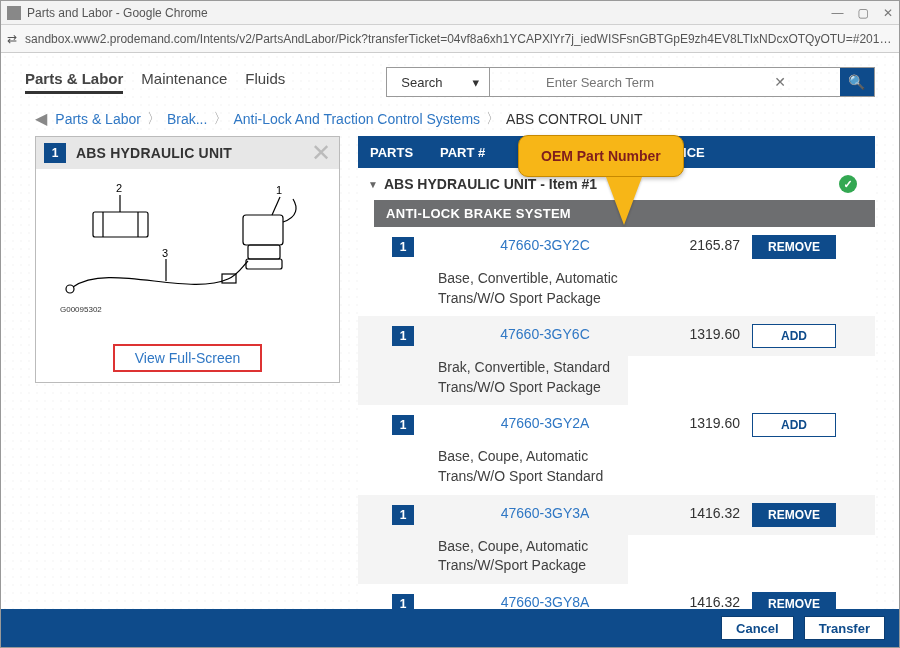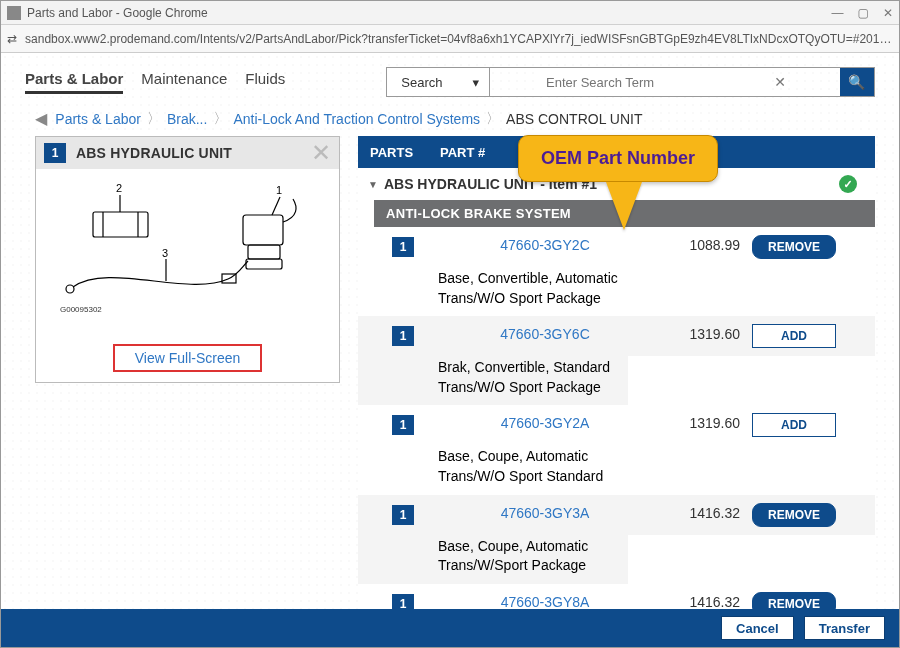--- a/index.html
+++ b/index.html
@@ -47,29 +47,29 @@
   .item-header .tri { color:#666; font-size:10px;}
   .check { width:18px; height:18px; border-radius:50%; background:#33a852; color:#fff; display:inline-flex; align-items:center; justify-content:center; font-size:11px; margin-left:auto; margin-right:8px;}
   .section-row { background:#6d6e70; color:#fff; font-size:13px; font-weight:700; letter-spacing:0.3px; padding:6px 12px; margin-left:16px;}
   .part-row { display:flex; align-items:flex-start; padding:8px 10px 8px 34px; gap:10px; }
   .part-row.alt { background:#f4f4f4;}
   .qty-cell { width:38px; padding-top:2px;}
   .partno-cell { width:210px; color:#2f77c4; font-size:14px; text-align:center; padding-top:2px;}
   .price-cell { width:80px; text-align:right; font-size:14px; padding-top:2px;}
   .btn-cell { width:86px; display:flex; justify-content:flex-end;}
   .btn { width:84px; height:24px; border:1px solid #0e4b8b; font-size:12px; font-weight:bold; display:flex; align-items:center; justify-content:center; cursor:pointer;}
-  .btn.remove { background:#0e4b8b; color:#fff;border-radius:9px;}
+  .btn.remove { background:#0e4b8b; color:#fff;}
   .btn.add { background:#fff; color:#0e4b8b;}
-  .desc { font-size:14px; color:#000000; padding:2px 10px 8px 80px; line-height:1.4;}
+  .desc { font-size:14px; color:#404040; padding:2px 10px 8px 80px; line-height:1.4;}
   .part-row.alt + .desc, .desc.alt{ background:#f4f4f4;}
   .scroll { overflow:auto; flex:1;}
   .bottom-bar { background:#0e4b8b; height:38px; display:flex; align-items:center; justify-content:flex-end; padding:0 14px; gap:10px; position:absolute; left:0; right:0; bottom:0;}
   .bbtn { background:#fff; color:#0e4b8b; border:1px solid #0b3d72; height:24px; padding:0 14px; font-size:13px; font-weight:600; display:flex; align-items:center; cursor:pointer;}
   .callout-wrap { position:absolute; left:517px; top:82px; z-index:50;}
-  .callout-box { background:#f7b617; border:1px solid #c78900; border-radius:10px; padding:12px 22px; font-size:18px; font-weight:700; color:#4c1d95; box-shadow:0 2px 4px rgba(0,0,0,0.25);}
+  .callout-box { background:#f7b617; border:1px solid #c78900; border-radius:10px; padding:12px 22px; font-size:14px; font-weight:700; color:#7f1d1d; box-shadow:0 2px 4px rgba(0,0,0,0.25);}
   .callout-tail { width:0; height:0; border-left:18px solid transparent; border-right:18px solid transparent; border-top:48px solid #f7b617; margin-left:88px; filter:drop-shadow(0 2px 1px rgba(0,0,0,0.2));}
   .list-area { background:#fff;}
 </style>
 </head>
 <body>
 
 <div class="chrome-frame">
   <div class="titlebar">
     <div class="titlebar-left">
       <span class="titlebar-icon"></span>
@@ -169,21 +169,21 @@
             <span class="tri">▼</span>
             <span>ABS HYDRAULIC UNIT - Item #1</span>
             <span class="check">✓</span>
           </div>
           <div class="section-row">ANTI-LOCK BRAKE SYSTEM</div>
 
           <div id="rows-container">
                 <div class="part-row">
                   <span class="qty-cell"><span class="num-badge">1</span></span>
                   <span class="partno-cell">47660-3GY2C</span>
-                  <span class="price-cell">1088.99</span>
+                  <span class="price-cell">2165.87</span>
                   <span class="btn-cell">
                     <span class="btn remove">REMOVE</span>
                   </span>
                 </div>
                 <div class="desc" style="max-width: 270px;">Base, Convertible, Automatic Trans/W/O Sport Package</div>
                 <div class="part-row alt">
                   <span class="qty-cell"><span class="num-badge">1</span></span>
                   <span class="partno-cell">47660-3GY6C</span>
                   <span class="price-cell">1319.60</span>
                   <span class="btn-cell">

